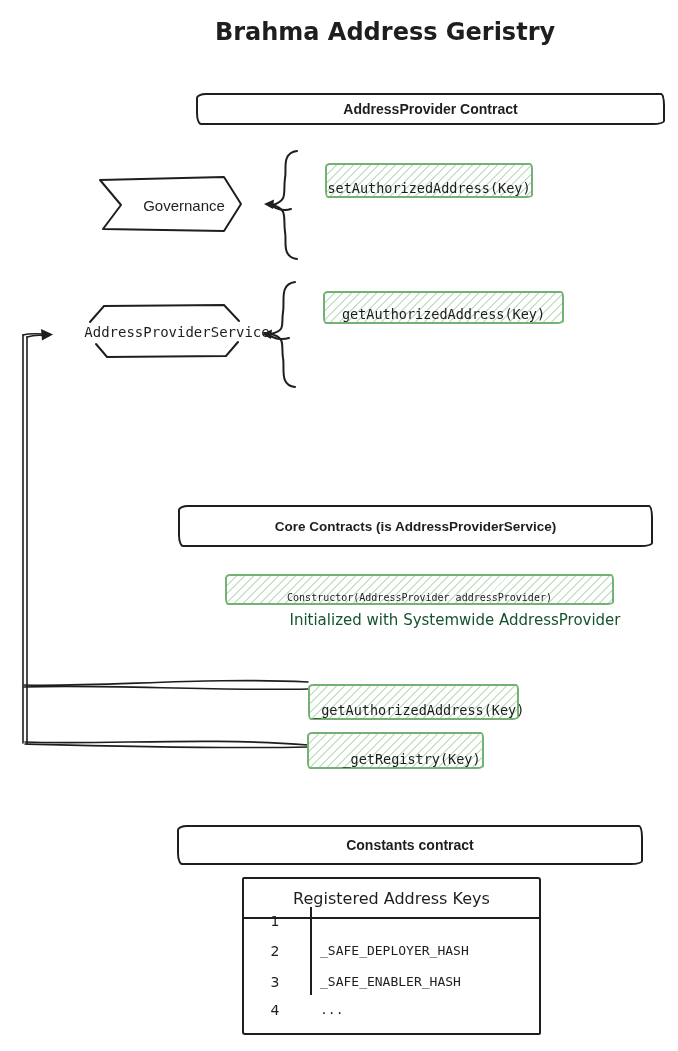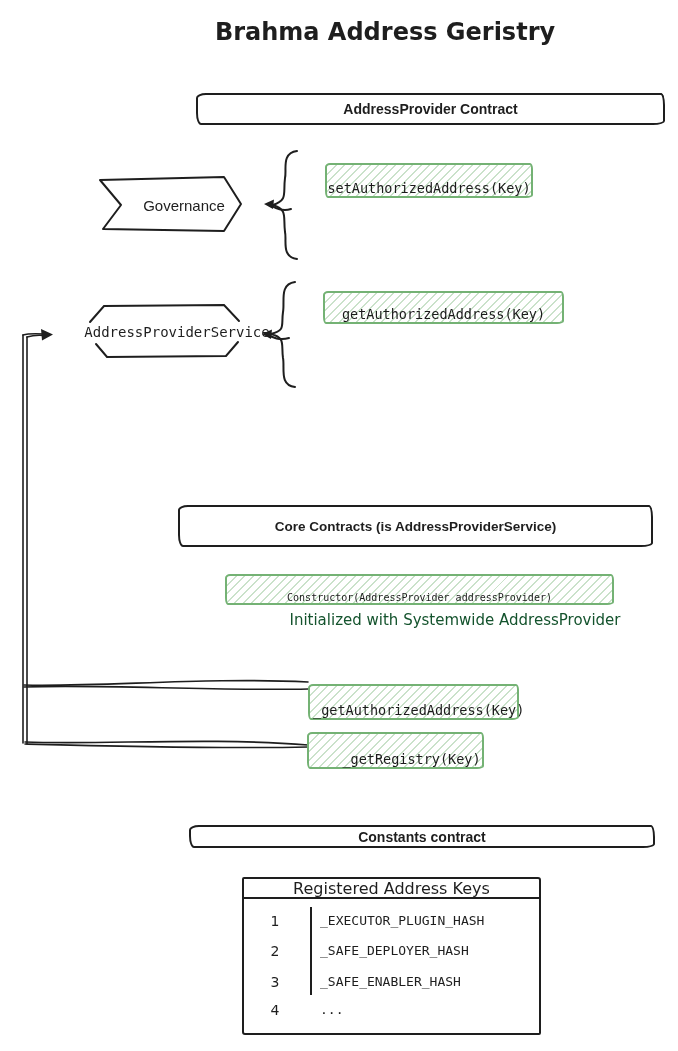--- a/index.html
+++ b/index.html
@@ -21,21 +21,21 @@
          font-family:"DejaVu Sans",sans-serif;font-size:24px;font-weight:600;white-space:nowrap;text-align:center;}
   .caption{position:absolute;left:455px;top:611px;transform:translateX(-50%);
            font-family:"DejaVu Sans",sans-serif;font-size:15px;color:#14532d;white-space:nowrap;}
   .svclabel{position:absolute;left:84px;top:324px;width:186px;text-align:center;
             font-family:"DejaVu Sans Mono",monospace;font-weight:normal;font-size:14px;white-space:nowrap;}
   .govlabel{position:absolute;left:128px;top:197px;width:112px;text-align:center;
             font-family:Liberation Sans, sans-serif;font-size:15px;font-weight:500;}
   
   .ktable{position:absolute;left:242px;top:877px;width:299px;height:158px;box-sizing:border-box;
           border:2px solid #1e1e1e;border-radius:2px 3px 2px 3px;background:#fff;}
-  .ktable .thead{position:absolute;left:0;top:0;width:100%;height:20px;box-sizing:border-box;
+  .ktable .thead{position:absolute;left:0;top:0;width:100%;height:40px;box-sizing:border-box;
           border-bottom:2px solid #1e1e1e;display:flex;align-items:center;justify-content:center;
           font-family:"DejaVu Sans",sans-serif;font-size:16px;}
   .ktable .vdiv{position:absolute;left:66px;top:28px;width:2px;height:88px;background:#1e1e1e;}
   .krow{position:absolute;left:0;width:100%;height:18px;line-height:18px;}
   .krow .num{position:absolute;left:15px;width:32px;text-align:center;
              font-family:"DejaVu Sans",sans-serif;font-size:14px;}
   .krow .val{position:absolute;left:76px;font-family:"DejaVu Sans Mono",monospace;font-size:13px;}
 </style>
 </head>
 <body>
@@ -112,31 +112,30 @@
 
   <div class="caption">Initialized with Systemwide AddressProvider</div>
 
   <div class="green leftal" style="left:308px;top:664px;width:211px;height:36px;margin-top:20px;">
     <span>_getAuthorizedAddress(Key)</span>
   </div>
   <div class="green" style="left:307px;top:732px;width:177px;height:37px;padding-left:32px;">
     <span>_getRegistry(Key)</span>
   </div>
 
-  <div class="darkbox" style="left:177px;top:825px;width:466px;height:23px;margin-left:12px;">
+  <div class="darkbox" style="left:177px;top:825px;width:466px;height:40px;">
     <span class="head">Constants contract</span>
   </div>
 
   <div class="ktable">
     <div class="thead">Registered Address Keys</div>
     <div class="vdiv"></div>
 
     <div class="krow" style="top:33px;">
       <span class="num">1</span>
-      <span class="val">_EXECUTOR_PLUGIN_HASH</span>
     </div>
     <div class="krow" style="top:63px;">
       <span class="num">2</span>
       <span class="val">_SAFE_DEPLOYER_HASH</span>
     </div>
     <div class="krow" style="top:94px;">
       <span class="num">3</span>
       <span class="val">_SAFE_ENABLER_HASH</span>
     </div>
     <div class="krow" style="top:122px;">

